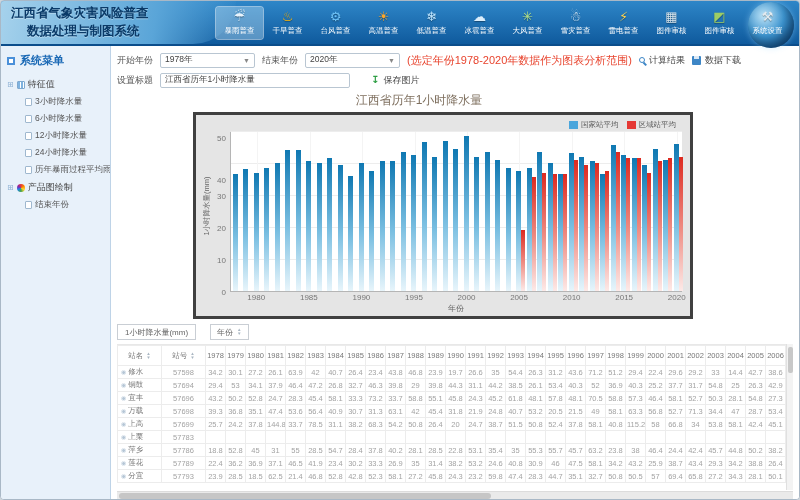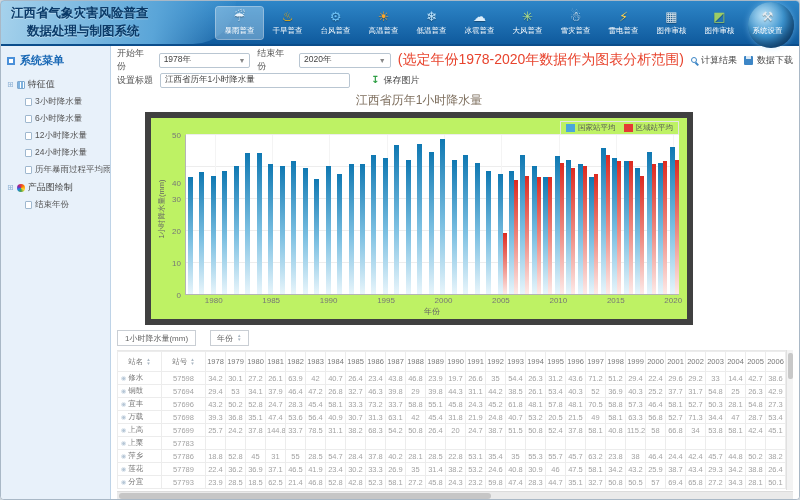--- a/index.html
+++ b/index.html
@@ -49,33 +49,33 @@
   .gicon.g1{border-radius:50%;background:conic-gradient(#e53935,#fb8c00,#fdd835,#43a047,#1e88e5,#8e24aa,#e53935);}
   .tree-item{display:flex;align-items:center;gap:3px;font-size:8.5px;color:#555;padding:2.5px 2px 2.5px 20px;cursor:pointer;white-space:nowrap;}
   .tree-item.sel{background:#d8eafc;box-shadow:0 0 0 1px #aed2ef inset;border-radius:2px;color:#333;}
   .ficon{width:7px;height:8px;border:1px solid #9fb8cf;background:#fff;border-radius:1px;flex:none;}
   .mainarea{flex:1;min-width:0;display:flex;flex-direction:column;padding:4px 6px 0;position:relative;background:#fff;}
   
   .frow{display:flex;align-items:center;gap:7px;font-size:9px;color:#555;height:20px;flex:none;}
   .select{width:95px;height:15px;border:1px solid #b9c6d2;border-radius:2px;background:#fff;display:flex;
     align-items:center;padding:0 4px;font-size:8.5px;color:#444;cursor:pointer;}
   .sel-chevron{margin-left:auto;color:#888;font-size:7px;}
-  .note{color:#e8442e;font-size:14px;white-space:nowrap;}
+  .note{color:#e8442e;font-size:11px;white-space:nowrap;}
   .linkbtn{display:flex;align-items:center;gap:4px;font-size:9px;color:#444;cursor:pointer;white-space:nowrap;}
   .mag{width:6px;height:6px;border:1.5px solid #3d86c6;border-radius:50%;position:relative;display:inline-block;}
   .mag::after{content:"";position:absolute;width:4px;height:1.5px;background:#3d86c6;transform:rotate(45deg);right:-3px;bottom:-2px;}
   .disk{width:9px;height:9px;background:#3d86c6;border-radius:1px;position:relative;display:inline-block;}
   .disk::after{content:"";position:absolute;left:2px;top:0;width:5px;height:3px;background:#dce9f5;}
   .txtinput{width:190px;height:15px;border:1px solid #b9c6d2;border-radius:2px;font-size:8.5px;color:#444;
     padding:0 4px;font-family:inherit;}
   .green-arrow{color:#2e9e44;font-weight:bold;font-size:10px;line-height:10px;}
   
   .chart-card{flex:none;width:548px;margin-left:28px;margin-top:1px;}
   .chart-title{text-align:center;font-size:12px;color:#7d6e5d;padding:1px 0 3px;}
-  .chart-box{border:6px solid #404040;background:#bef264;padding:3px 8px 2px 4px;position:relative;}
+  .chart-box{border:3px solid #404040;background:#e5e5e5;padding:3px 8px 2px 4px;position:relative;margin-left:48px;}
   .legend-row{display:flex;justify-content:flex-end;height:14px;}
   .chart-legend{display:flex;gap:8px;border:1px solid #e5e5e5;padding:1px 5px;align-items:center;}
   .leg-item{font-size:7.5px;color:#555;display:flex;align-items:center;}
   .leg-sw{width:9px;height:8px;display:inline-block;margin-right:3px;}
   .plot-row{display:flex;}
   .y-gutter{width:30px;position:relative;flex:none;}
   .ytick{position:absolute;right:4px;font-size:8px;color:#777;}
   .ylabel{position:absolute;left:-64px;top:86px;width:150px;text-align:center;transform:rotate(-90deg);
     font-size:7.5px;color:#666;white-space:nowrap;}
   .plot-area{flex:1;position:relative;height:160px;border-left:1px solid #b5b5b5;border-bottom:1px solid #b5b5b5;background:#fff;}
@@ -270,21 +270,21 @@
                 </span>
               </div>
           </div>
           <div class="plot-row">
             <div class="y-gutter">
                 <div class="ytick" style="bottom: -5px;">0</div>
                 <div class="ytick" style="bottom: 27px;">10</div>
                 <div class="ytick" style="bottom: 59px;">20</div>
                 <div class="ytick" style="bottom: 91px;">30</div>
                 <div class="ytick" style="bottom: 107px;">40</div>
-                <div class="ytick" style="bottom: 155px; text-align: right;">50</div>
+                <div class="ytick" style="bottom: 149px; text-align: right;">50</div>
               </div>
             <div class="plot-area">
                 <div class="gridline" style="bottom: 31px;"></div>
                 <div class="gridline" style="bottom: 63px;"></div>
                 <div class="gridline" style="bottom: 95px;"></div>
                 <div class="gridline" style="bottom: 127px;"></div>
                 <div class="gridline" style="bottom: 159px;"></div>
                 <div class="bargroup" style="left: 0%; width: 2.32558%;">
                   <div class="bar blue" style="height: 116.8px;"></div>
                 </div>

